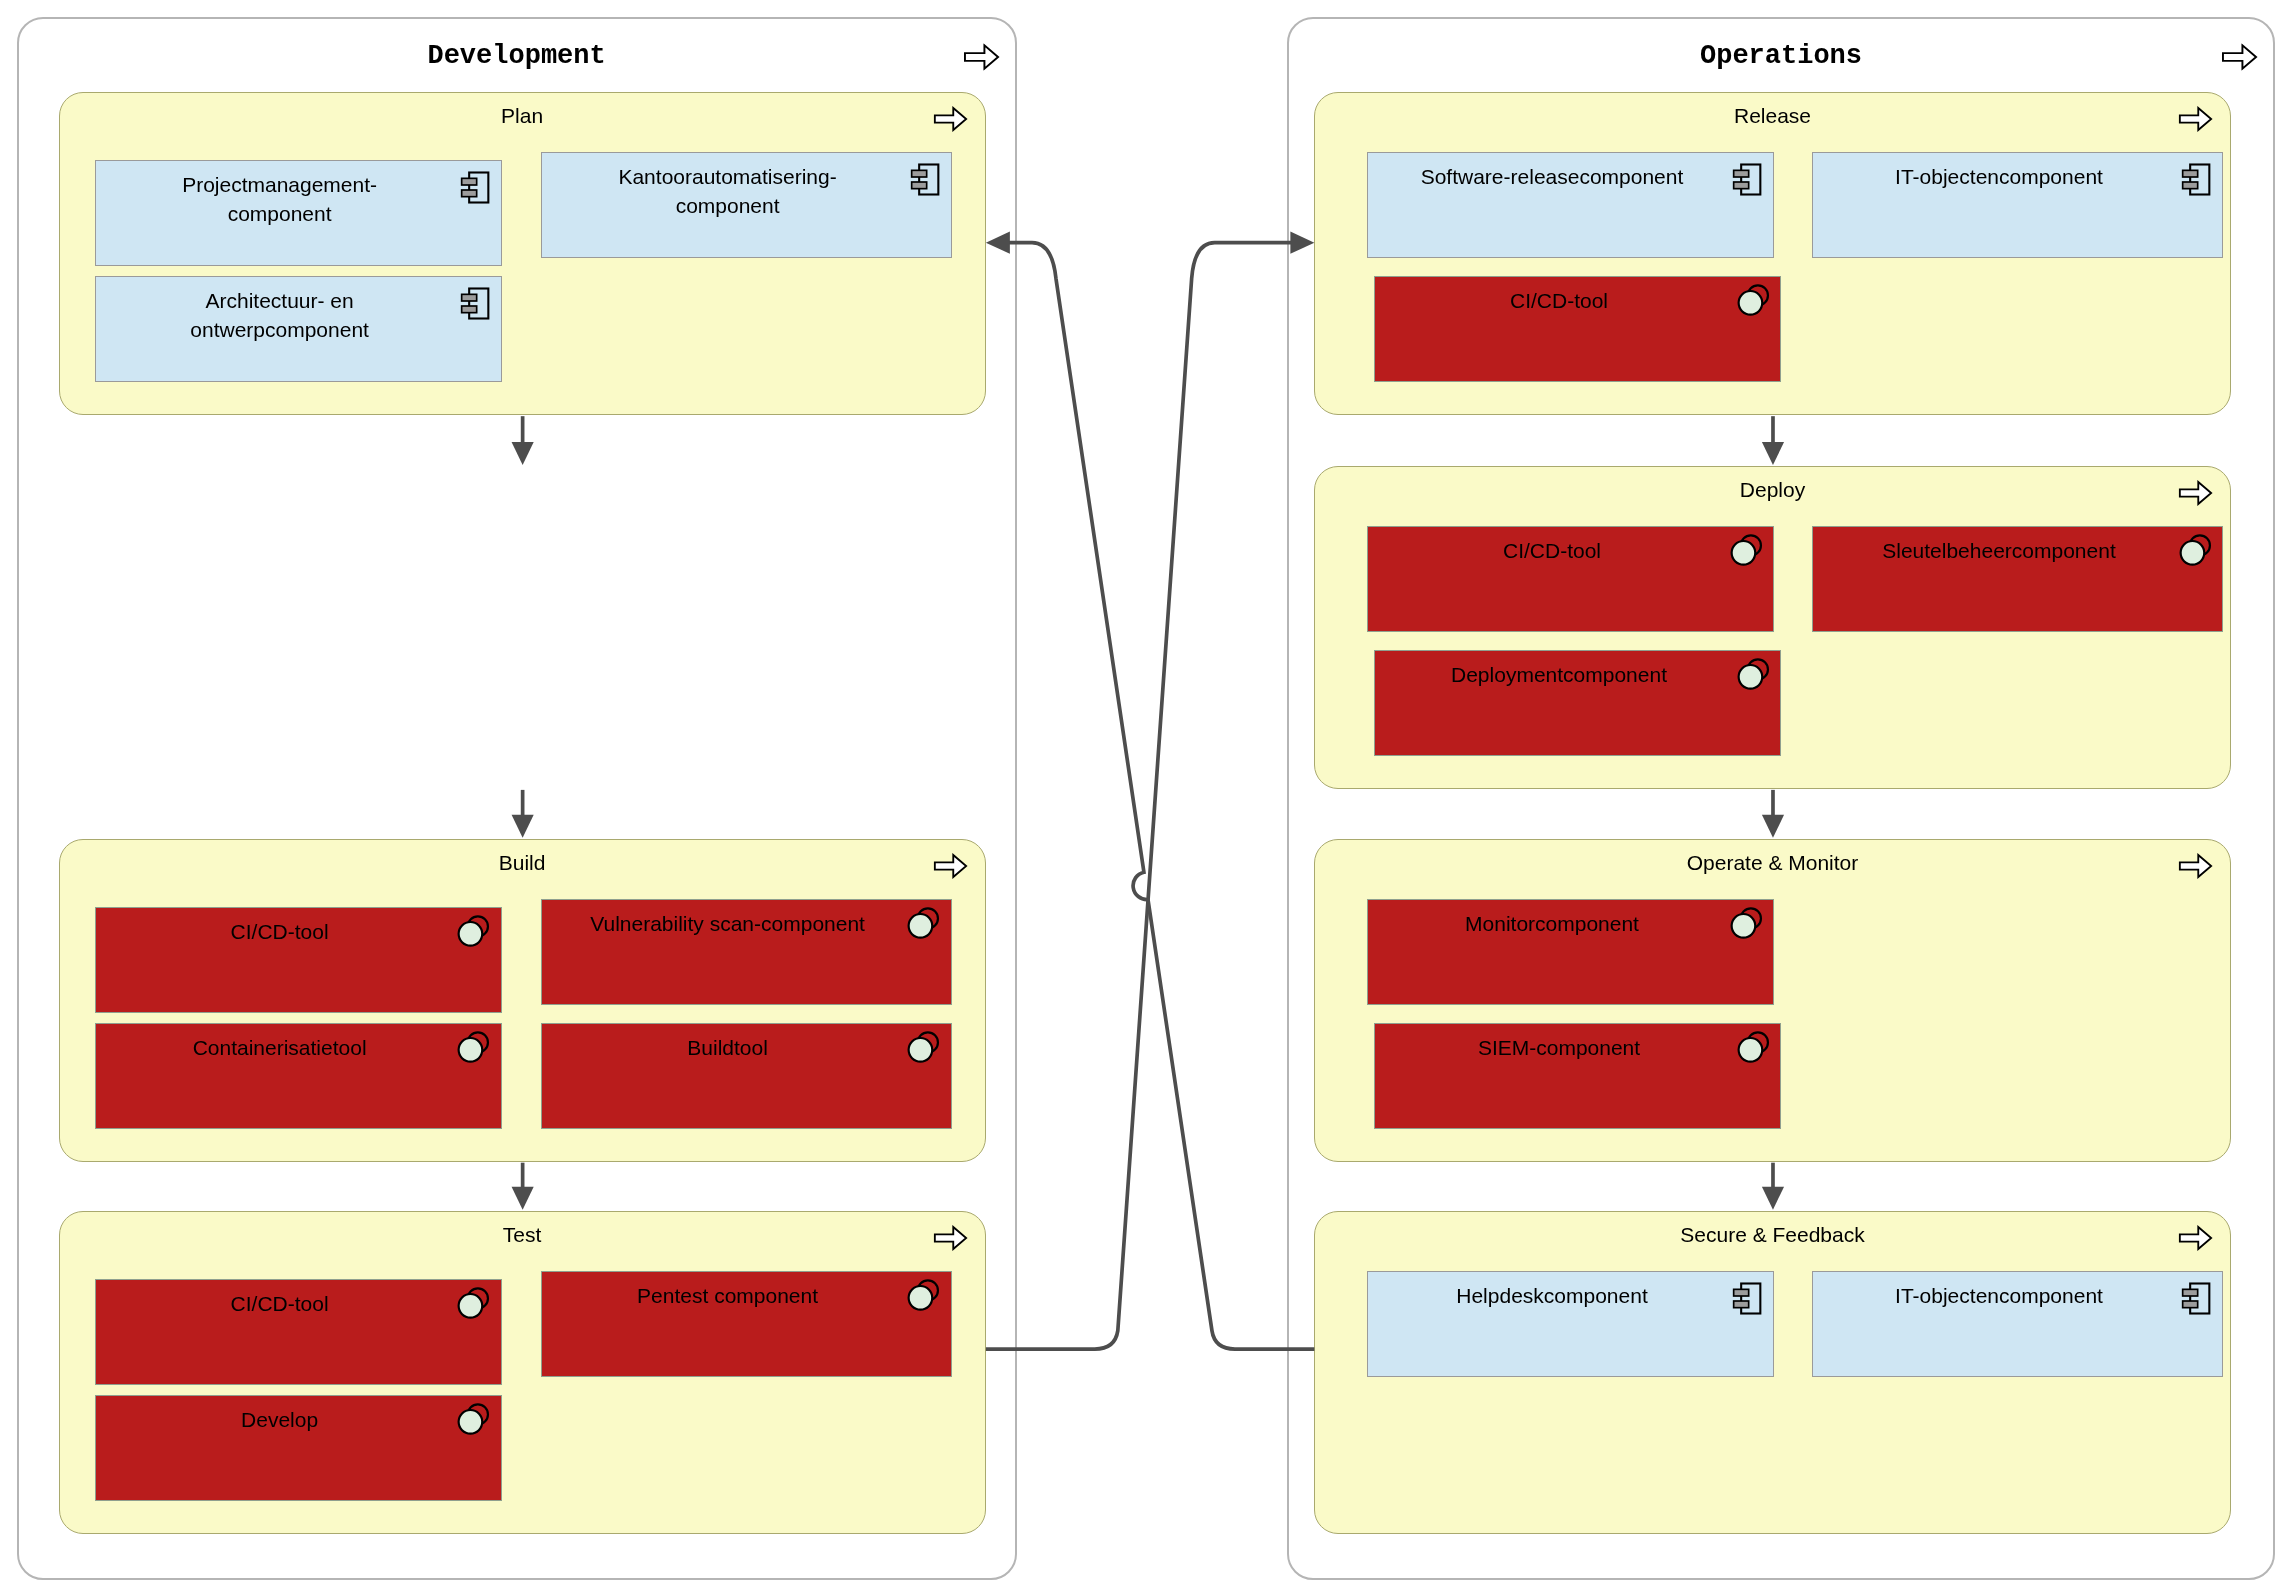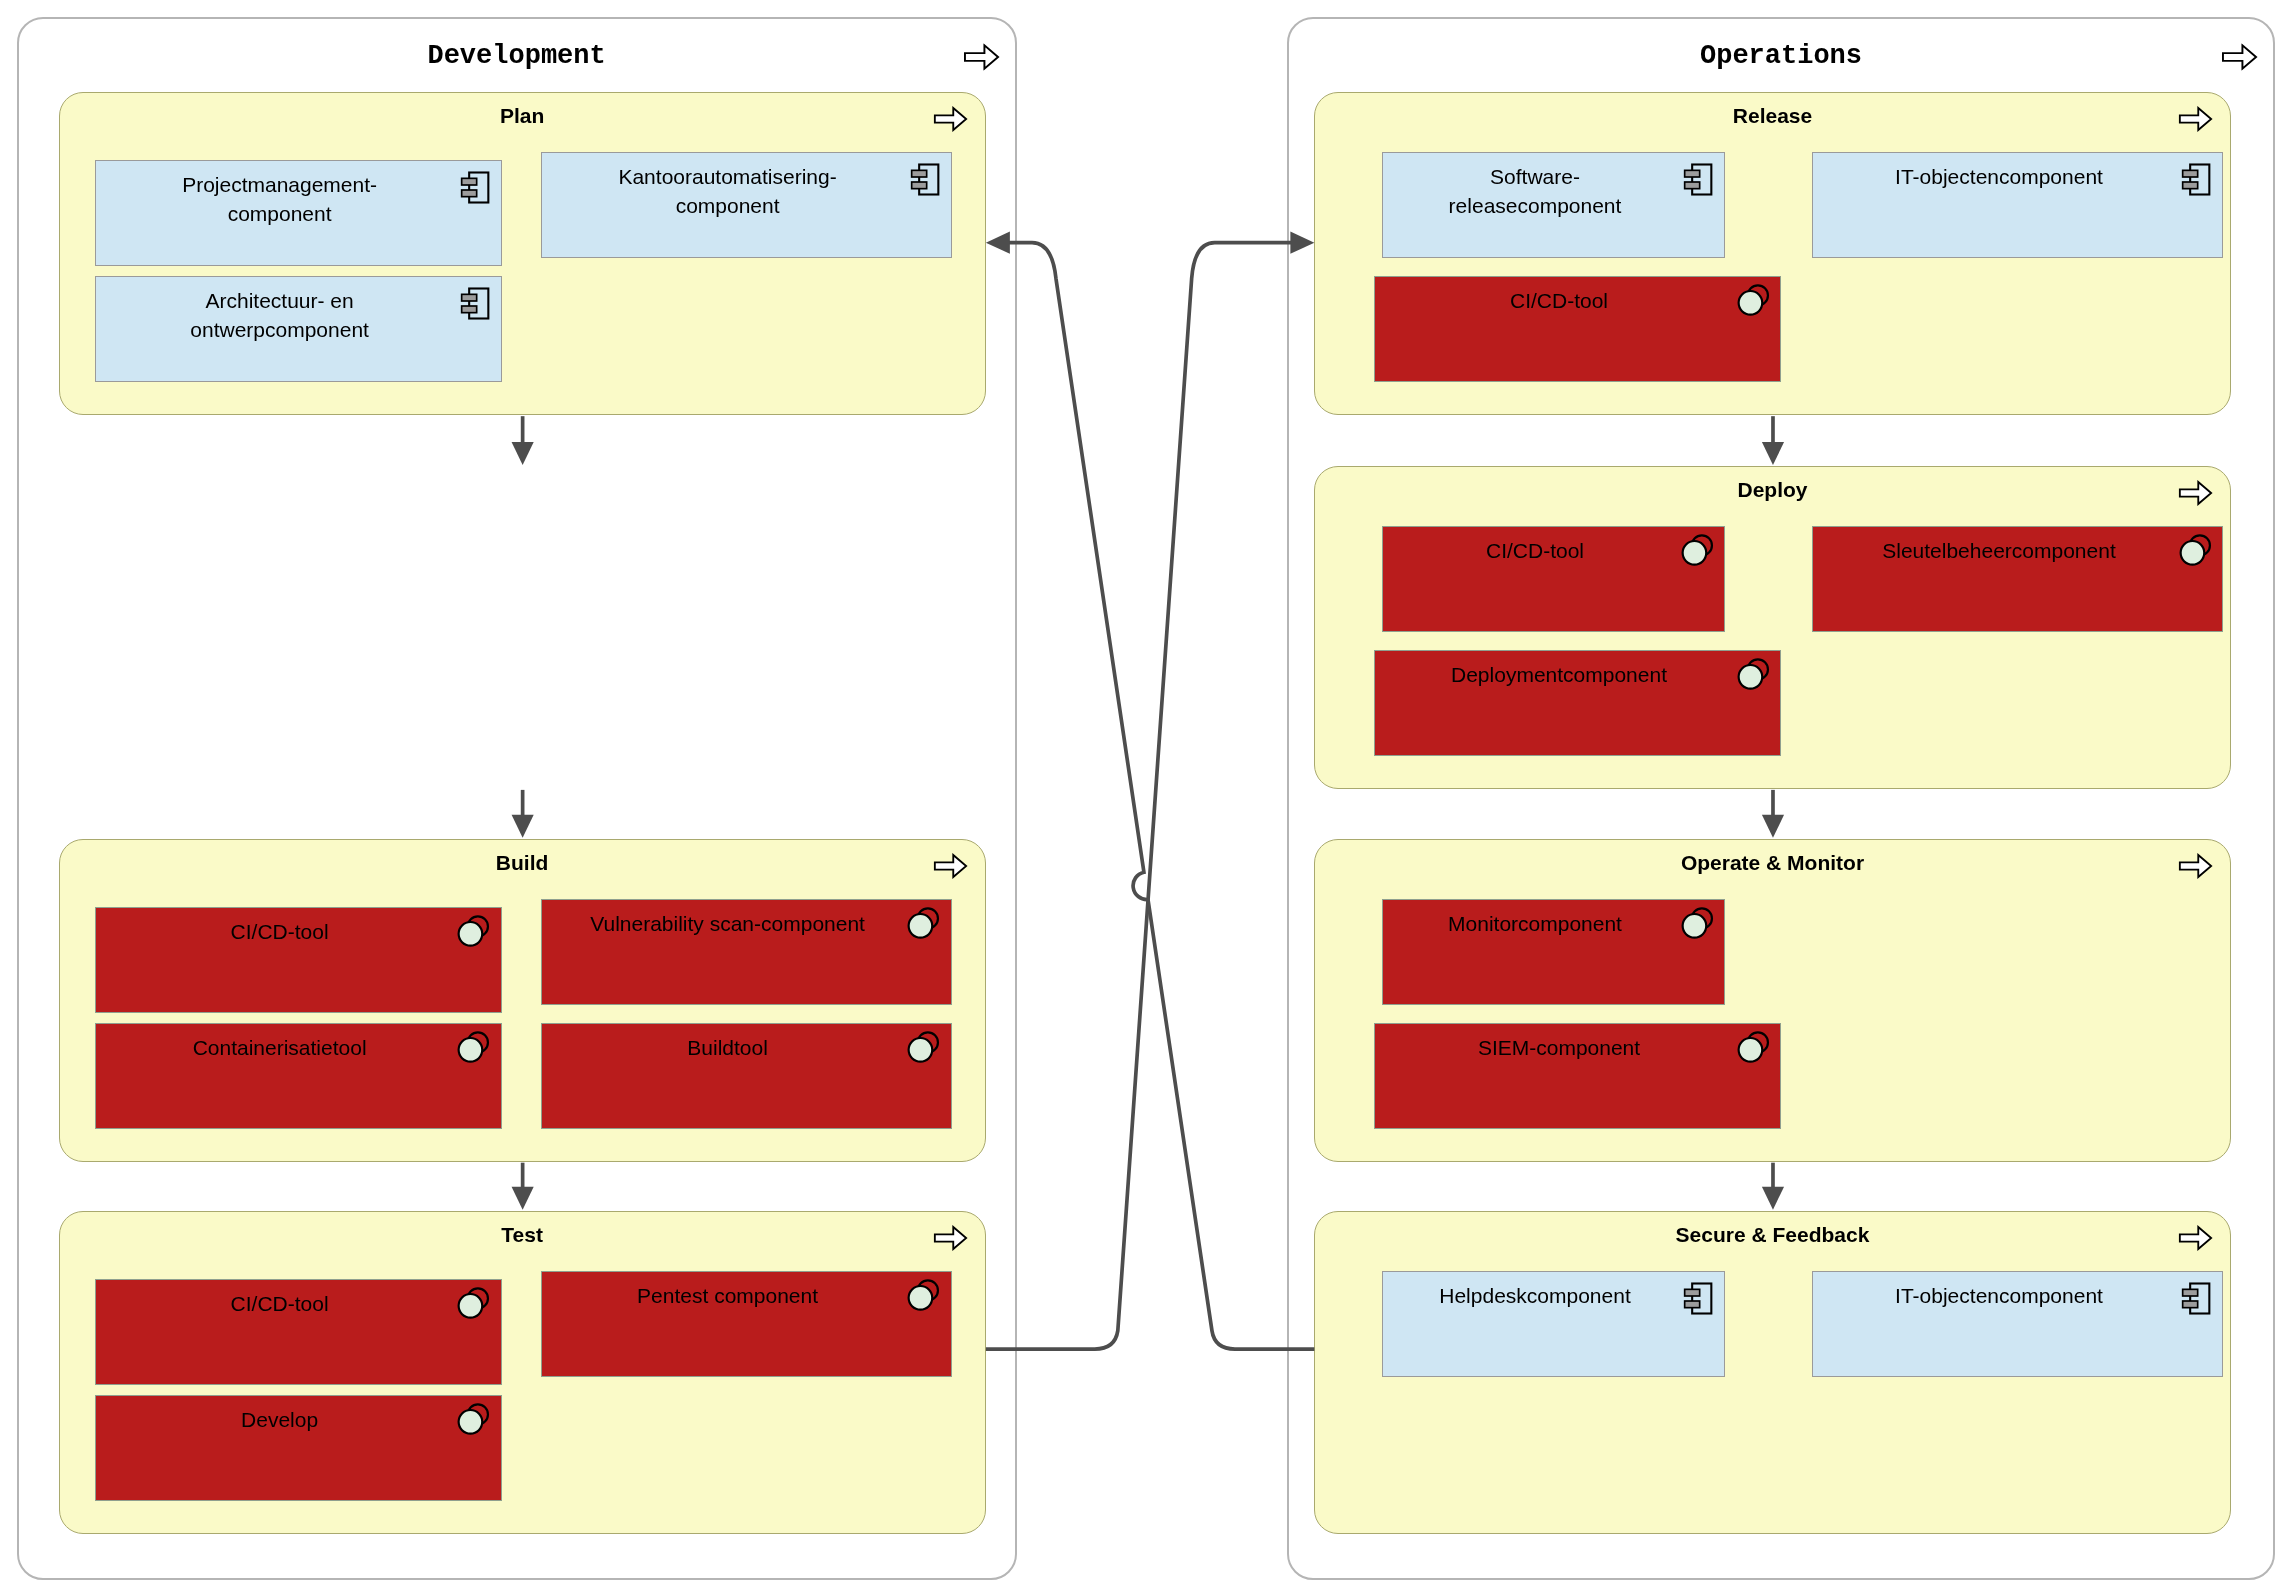--- a/index.html
+++ b/index.html
@@ -3,32 +3,32 @@
 <meta charset="utf-8">
 <style>
   html,body{margin:0;padding:0;background:#ffffff;}
   body{width:2291px;height:1589px;position:relative;font-family:"Liberation Sans",sans-serif;color:#000;}
   .container{position:absolute;background:#ffffff;border:2.8px solid #b5b5b5;border-radius:26px;box-sizing:border-box;}
   .container-title{position:absolute;top:22px;left:0;width:100%;text-align:center;font-size:27px;font-weight:bold;font-family:Liberation Mono, monospace;}
   .stage{position:absolute;height:323px;background:#fafac8;border:1.8px solid #a9a96e;border-radius:24px;box-sizing:border-box;}
   .stage.dev{left:40px;width:927px;}
   .stage.ops{left:25px;width:917px;}
   .s1{top:73px}.s2{top:447px}.s3{top:820px}.s4{top:1192px}
-  .stage-title{position:absolute;top:11px;left:0;width:100%;text-align:center;font-size:21px;font-weight:bold;}
+  .stage-title{position:absolute;top:11px;left:0;width:100%;text-align:center;font-size:21px;}
   .proc-icon{position:absolute;}
   .container-proc{right:14.8px;top:24px;width:37px;height:28px;}
   .stage-proc{right:16.6px;top:13px;width:35px;height:26px;}
   .comp{position:absolute;height:106px;border:1.8px solid #9a9a9a;box-sizing:border-box;}
   .comp.blue{background:#cfe6f3;border-color:#9a9a9a;}
   .comp.green{background:#b91c1c;border-color:#8f9f8f;}
   .dev-c1{left:35px;top:67px;width:407px}
   .dev-c2{left:481px;top:59px;width:411px}
   .dev-c3{left:35px;top:183px;width:407px}
   .dev-c4{left:481px;top:183px;width:411px}
-  .ops-c1{left:67px;top:59px;width:343px}
+  .ops-c1{left:52px;top:59px;width:407px}
   .ops-c2{left:497px;top:59px;width:411px}
   .ops-c3{left:59px;top:183px;width:407px}
   .comp-label{position:absolute;top:9.2px;left:24px;right:61px;text-align:center;font-size:21px;line-height:29px;white-space:pre-line;}
   .node-icon{position:absolute;right:11px;top:9.2px;}
   .comp-icon-svg{width:30px;height:35px;}
   .ss-icon-svg{width:35px;height:35px;right:9.2px;top:7.4px;}
   #connector-layer{position:absolute;left:0;top:0;width:2291px;height:1589px;pointer-events:none;}
   #connector-layer path{fill:none;stroke:#4d4d4d;stroke-width:4px;}
   #connector-layer polygon{fill:#4d4d4d;stroke:none;}
 </style>

